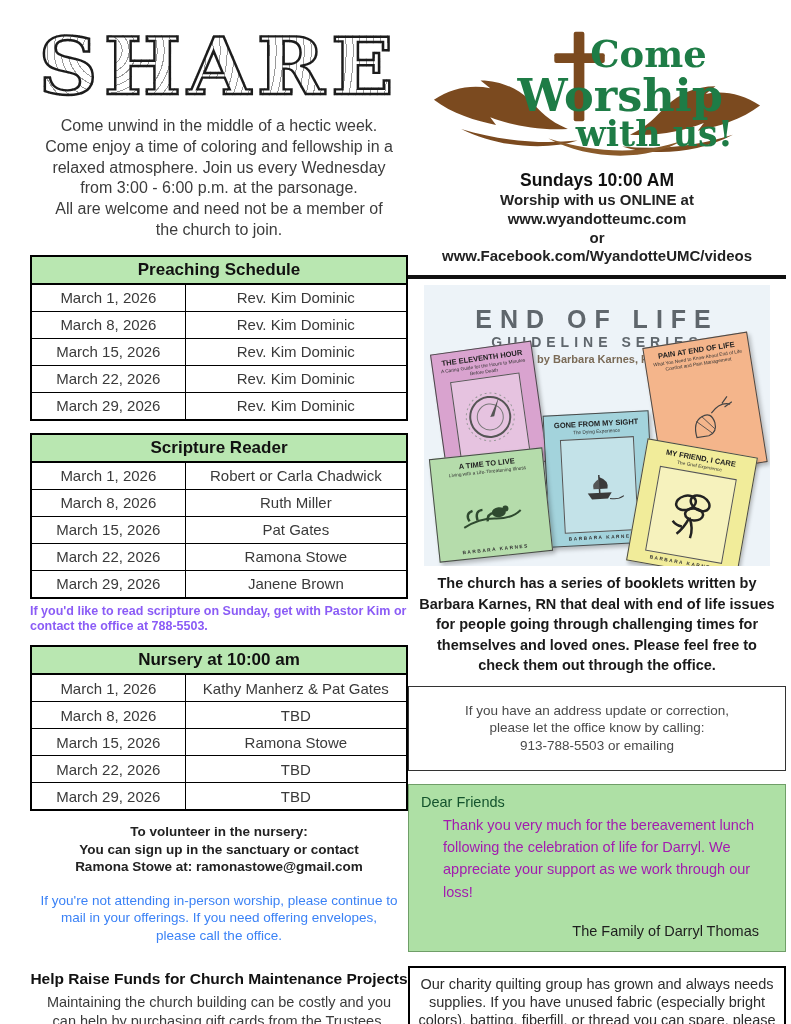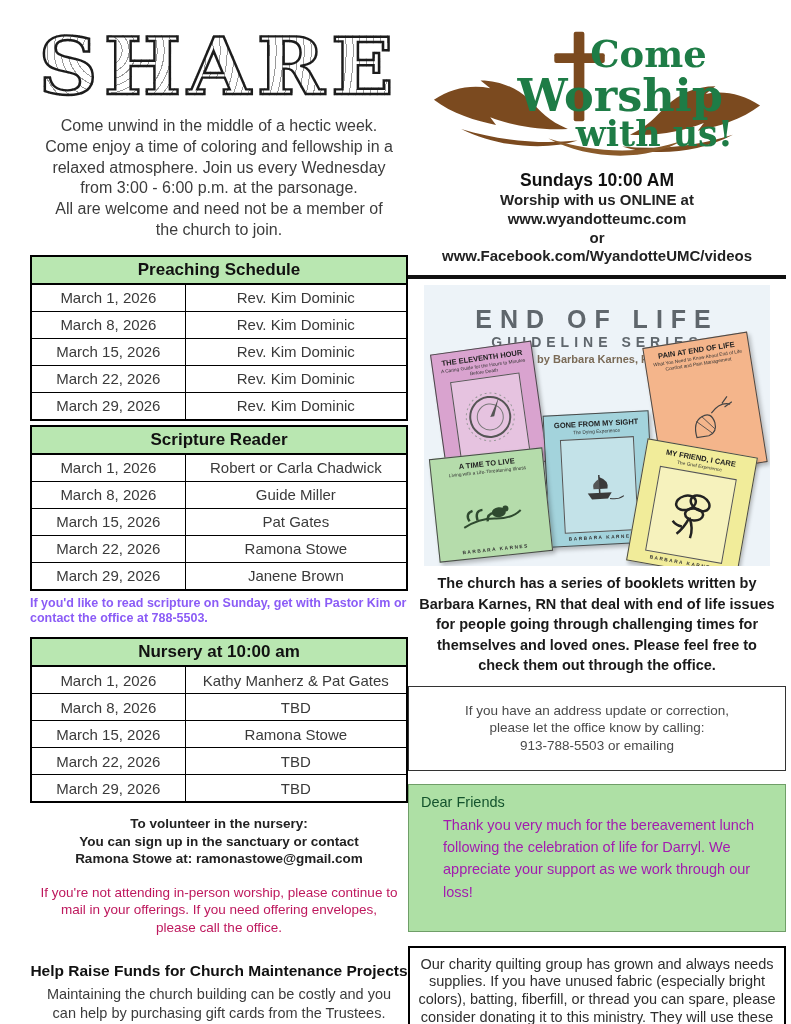--- a/index.html
+++ b/index.html
@@ -27,25 +27,25 @@
   table.sched th {
     border:2px solid #000; font-size:17px; font-weight:bold; color:#111;
     padding:3px 0; text-align:center;
   }
   table.sched td {
     border:1.5px solid #000; font-size:15px; color:#3a3a3a;
     padding:4.5px 4px; text-align:center;
   }
   table.sched td:first-child { width:41%; }
   .t1 { margin-top:14px; }
-  .t2 { margin-top:4px; }
+  .t2 { margin-top:12px; }
   .t3 { margin-top:10px; }
   .small-note { margin-top:5px; font-size:12.5px; font-weight:bold; text-align:left; color:#8b5cf6; line-height:1.25; }
   .vol-note { margin-top:12px; font-size:13.5px; font-weight:bold; text-align:center; color:#222; line-height:1.3; white-space:pre-line; }
-  .offer-note { margin-top:16px; font-size:13.5px; text-align:center; color:#be185d; line-height:1.3; white-space:pre-line; }
+  .offer-note { margin-top:16px; font-size:13.5px; text-align:center; color:#3b82f6; line-height:1.3; white-space:pre-line; }
   .fund-head { margin-top:26px; font-size:15.5px; font-weight:bold; text-align:center; color:#111; }
   .fund-body { margin-top:5px; font-size:14.5px; text-align:center; color:#3c3c3c; line-height:1.28; white-space:pre-line; }
 
   
   .logo-wrap { text-align:center; }
   .worship-time { margin-top:4px; text-align:center; font-size:17.5px; font-weight:bold; color:#111; }
   .online-line { text-align:center; font-size:15px; font-weight:bold; color:#222; line-height:1.25; }
   .divider { margin-top:9px; height:4px; background:#111; width:100%; }
 
   .eol { position:relative; margin:6px auto 0; width:346px; height:281px; background:#edf3f8; overflow:hidden; }
@@ -124,21 +124,21 @@
             <th colspan="2" style="background-color: rgb(185, 231, 177);">Scripture Reader</th>
           </tr>
       </thead>
       <tbody>
           <tr>
             <td>March 1, 2026</td>
             <td>Robert or Carla Chadwick</td>
           </tr>
           <tr>
             <td>March 8, 2026</td>
-            <td>Guide Miller</td>
+            <td>Ruth Miller</td>
           </tr>
           <tr>
             <td>March 15, 2026</td>
             <td>Pat Gates</td>
           </tr>
           <tr>
             <td>March 22, 2026</td>
             <td>Ramona Stowe</td>
           </tr>
           <tr>
@@ -322,20 +322,21 @@
     <div class="addr-box">If you have an address update or correction,
 please let the office know by calling:
 913-788-5503 or emailing</div>
 
     <div class="thanks-box" style="background-color: rgb(174, 224, 165);">
       <div class="thanks-sal">Dear Friends</div>
       <div class="thanks-body">Thank you very much for the bereavement lunch
 following the celebration of life for Darryl. We
 appreciate your support as we work through our
 loss!</div>
+      <div class="thanks-sig">The Family of Darryl Thomas</div>
     </div>
 
     <div class="quilt-box">
       <div class="quilt-body">Our charity quilting group has grown and always needs
 supplies. If you have unused  fabric (especially bright
 colors), batting, fiberfill, or thread you can spare, please
 consider donating  it to this ministry. They will use these
 materials to make neck pillows, fidget blankets, lap
 robes, and other items to improve the comfort of many
 people.</div>

